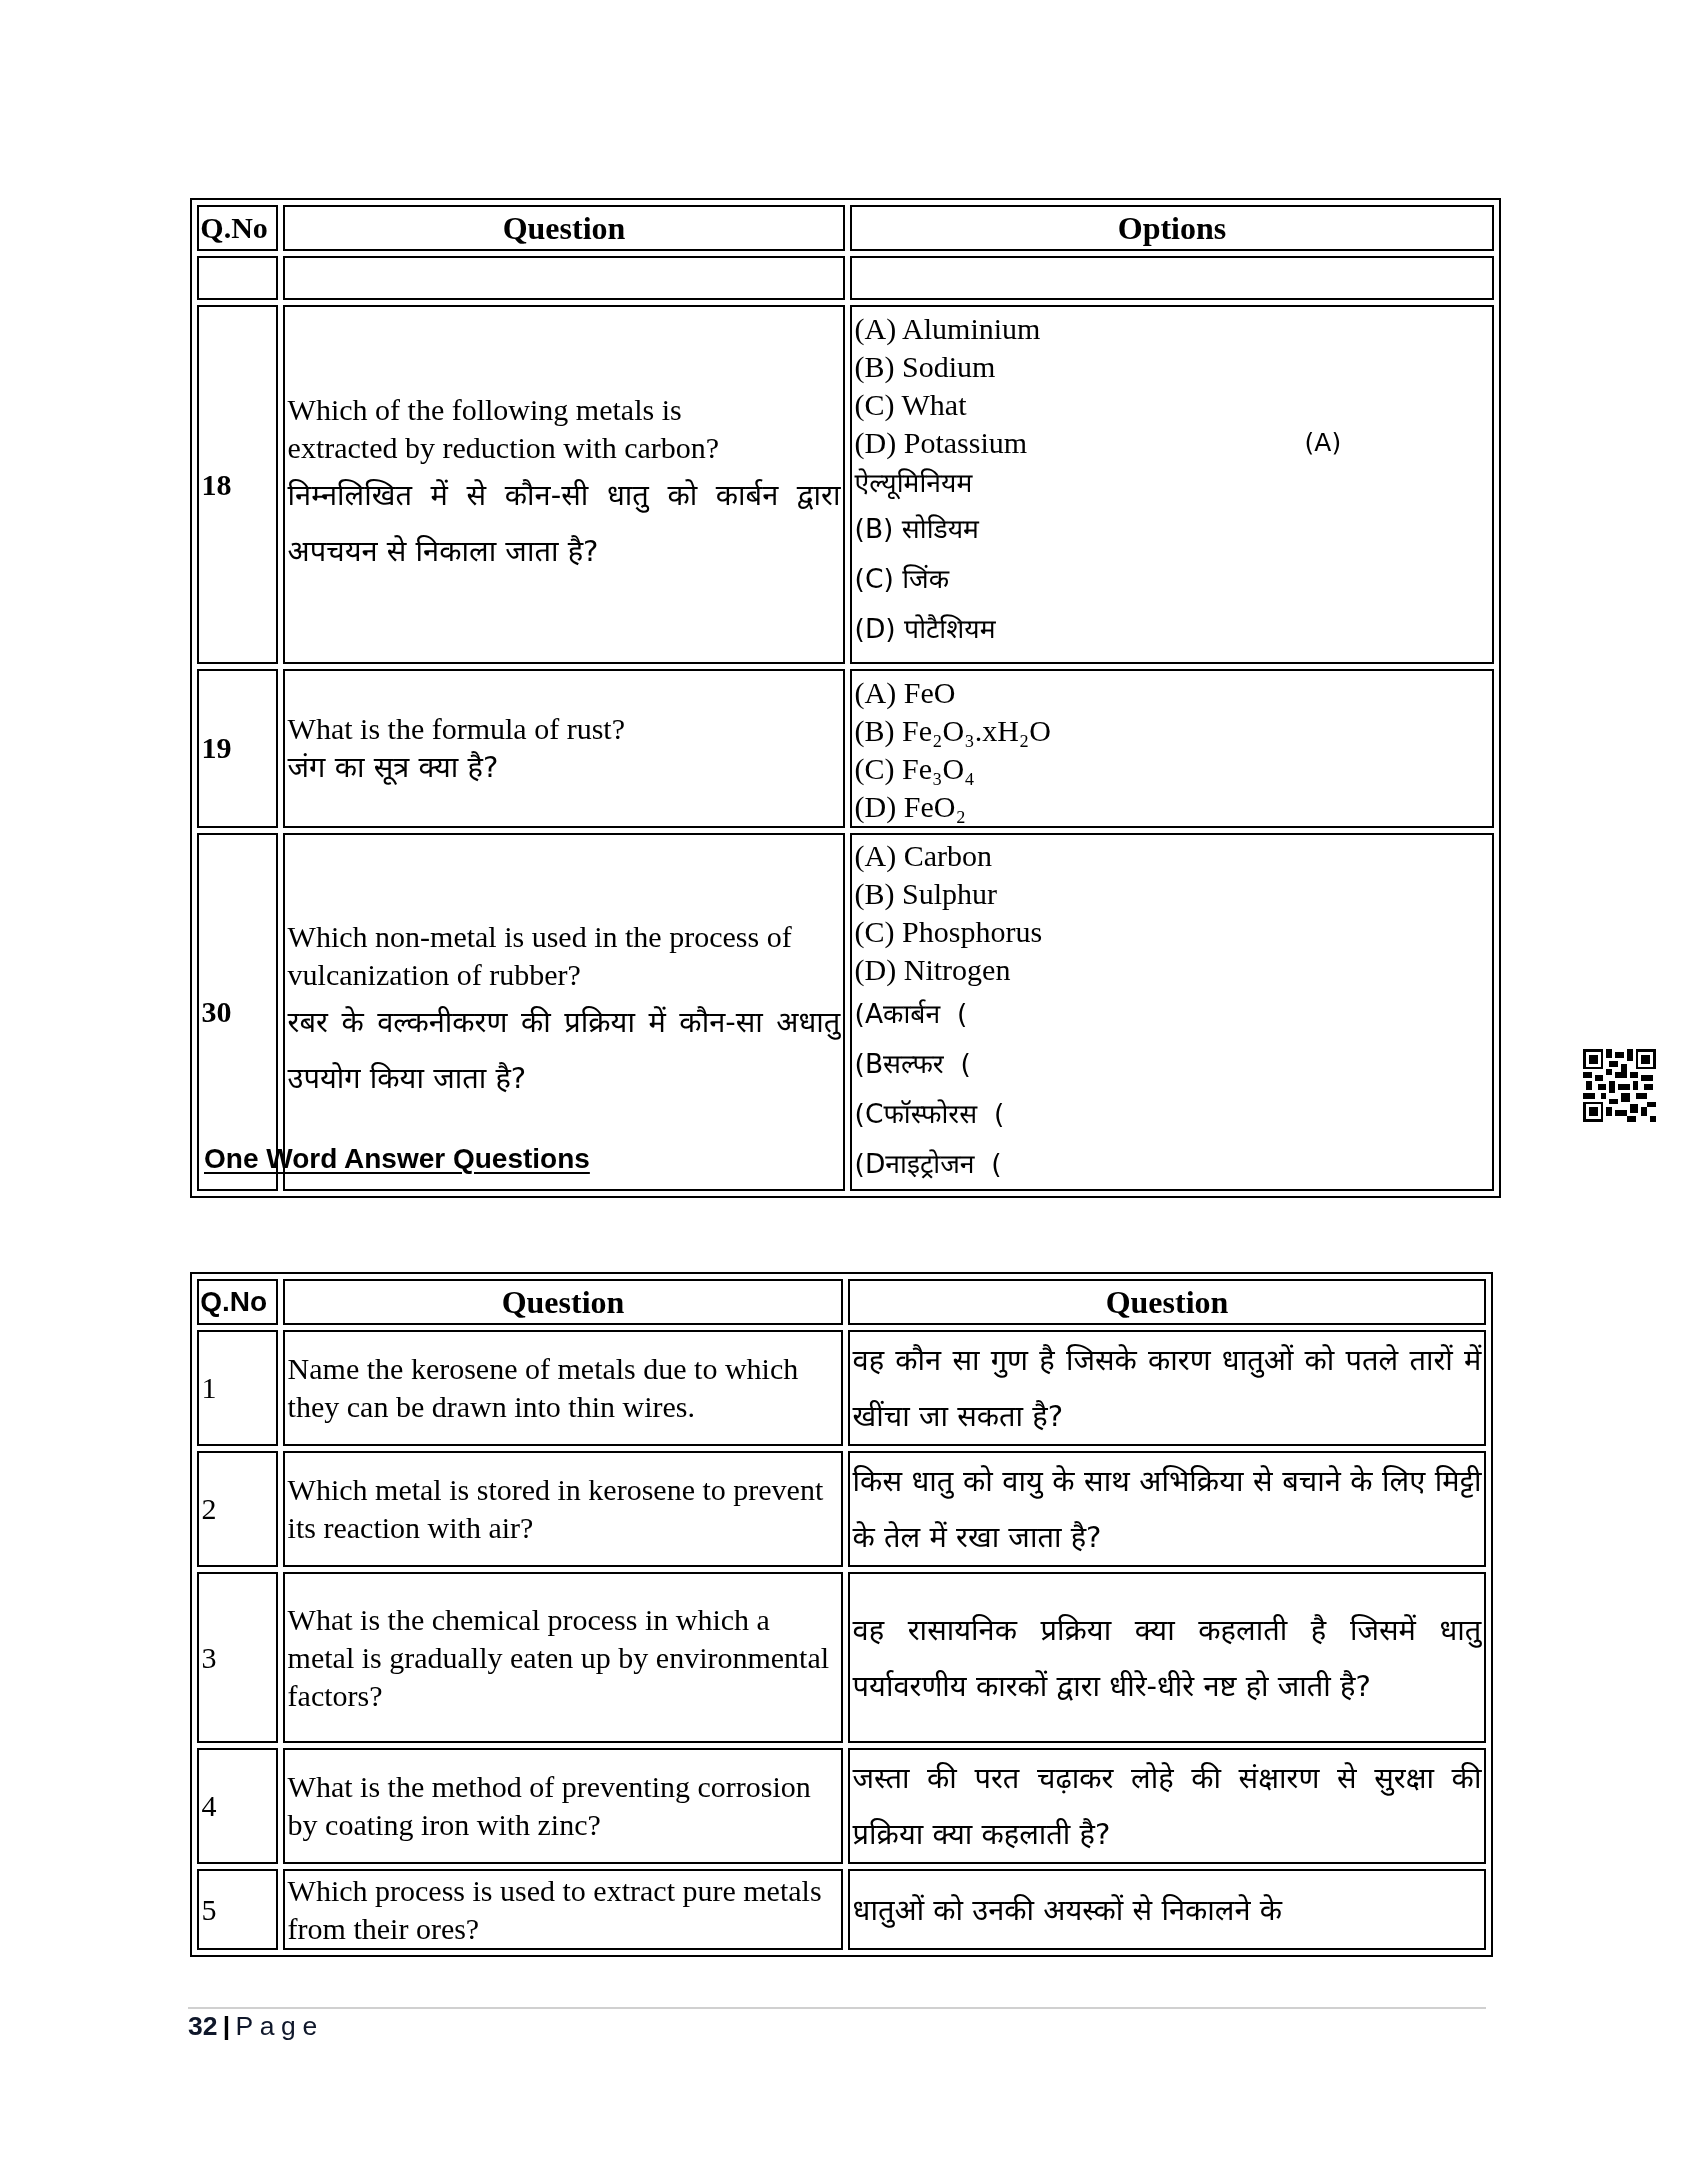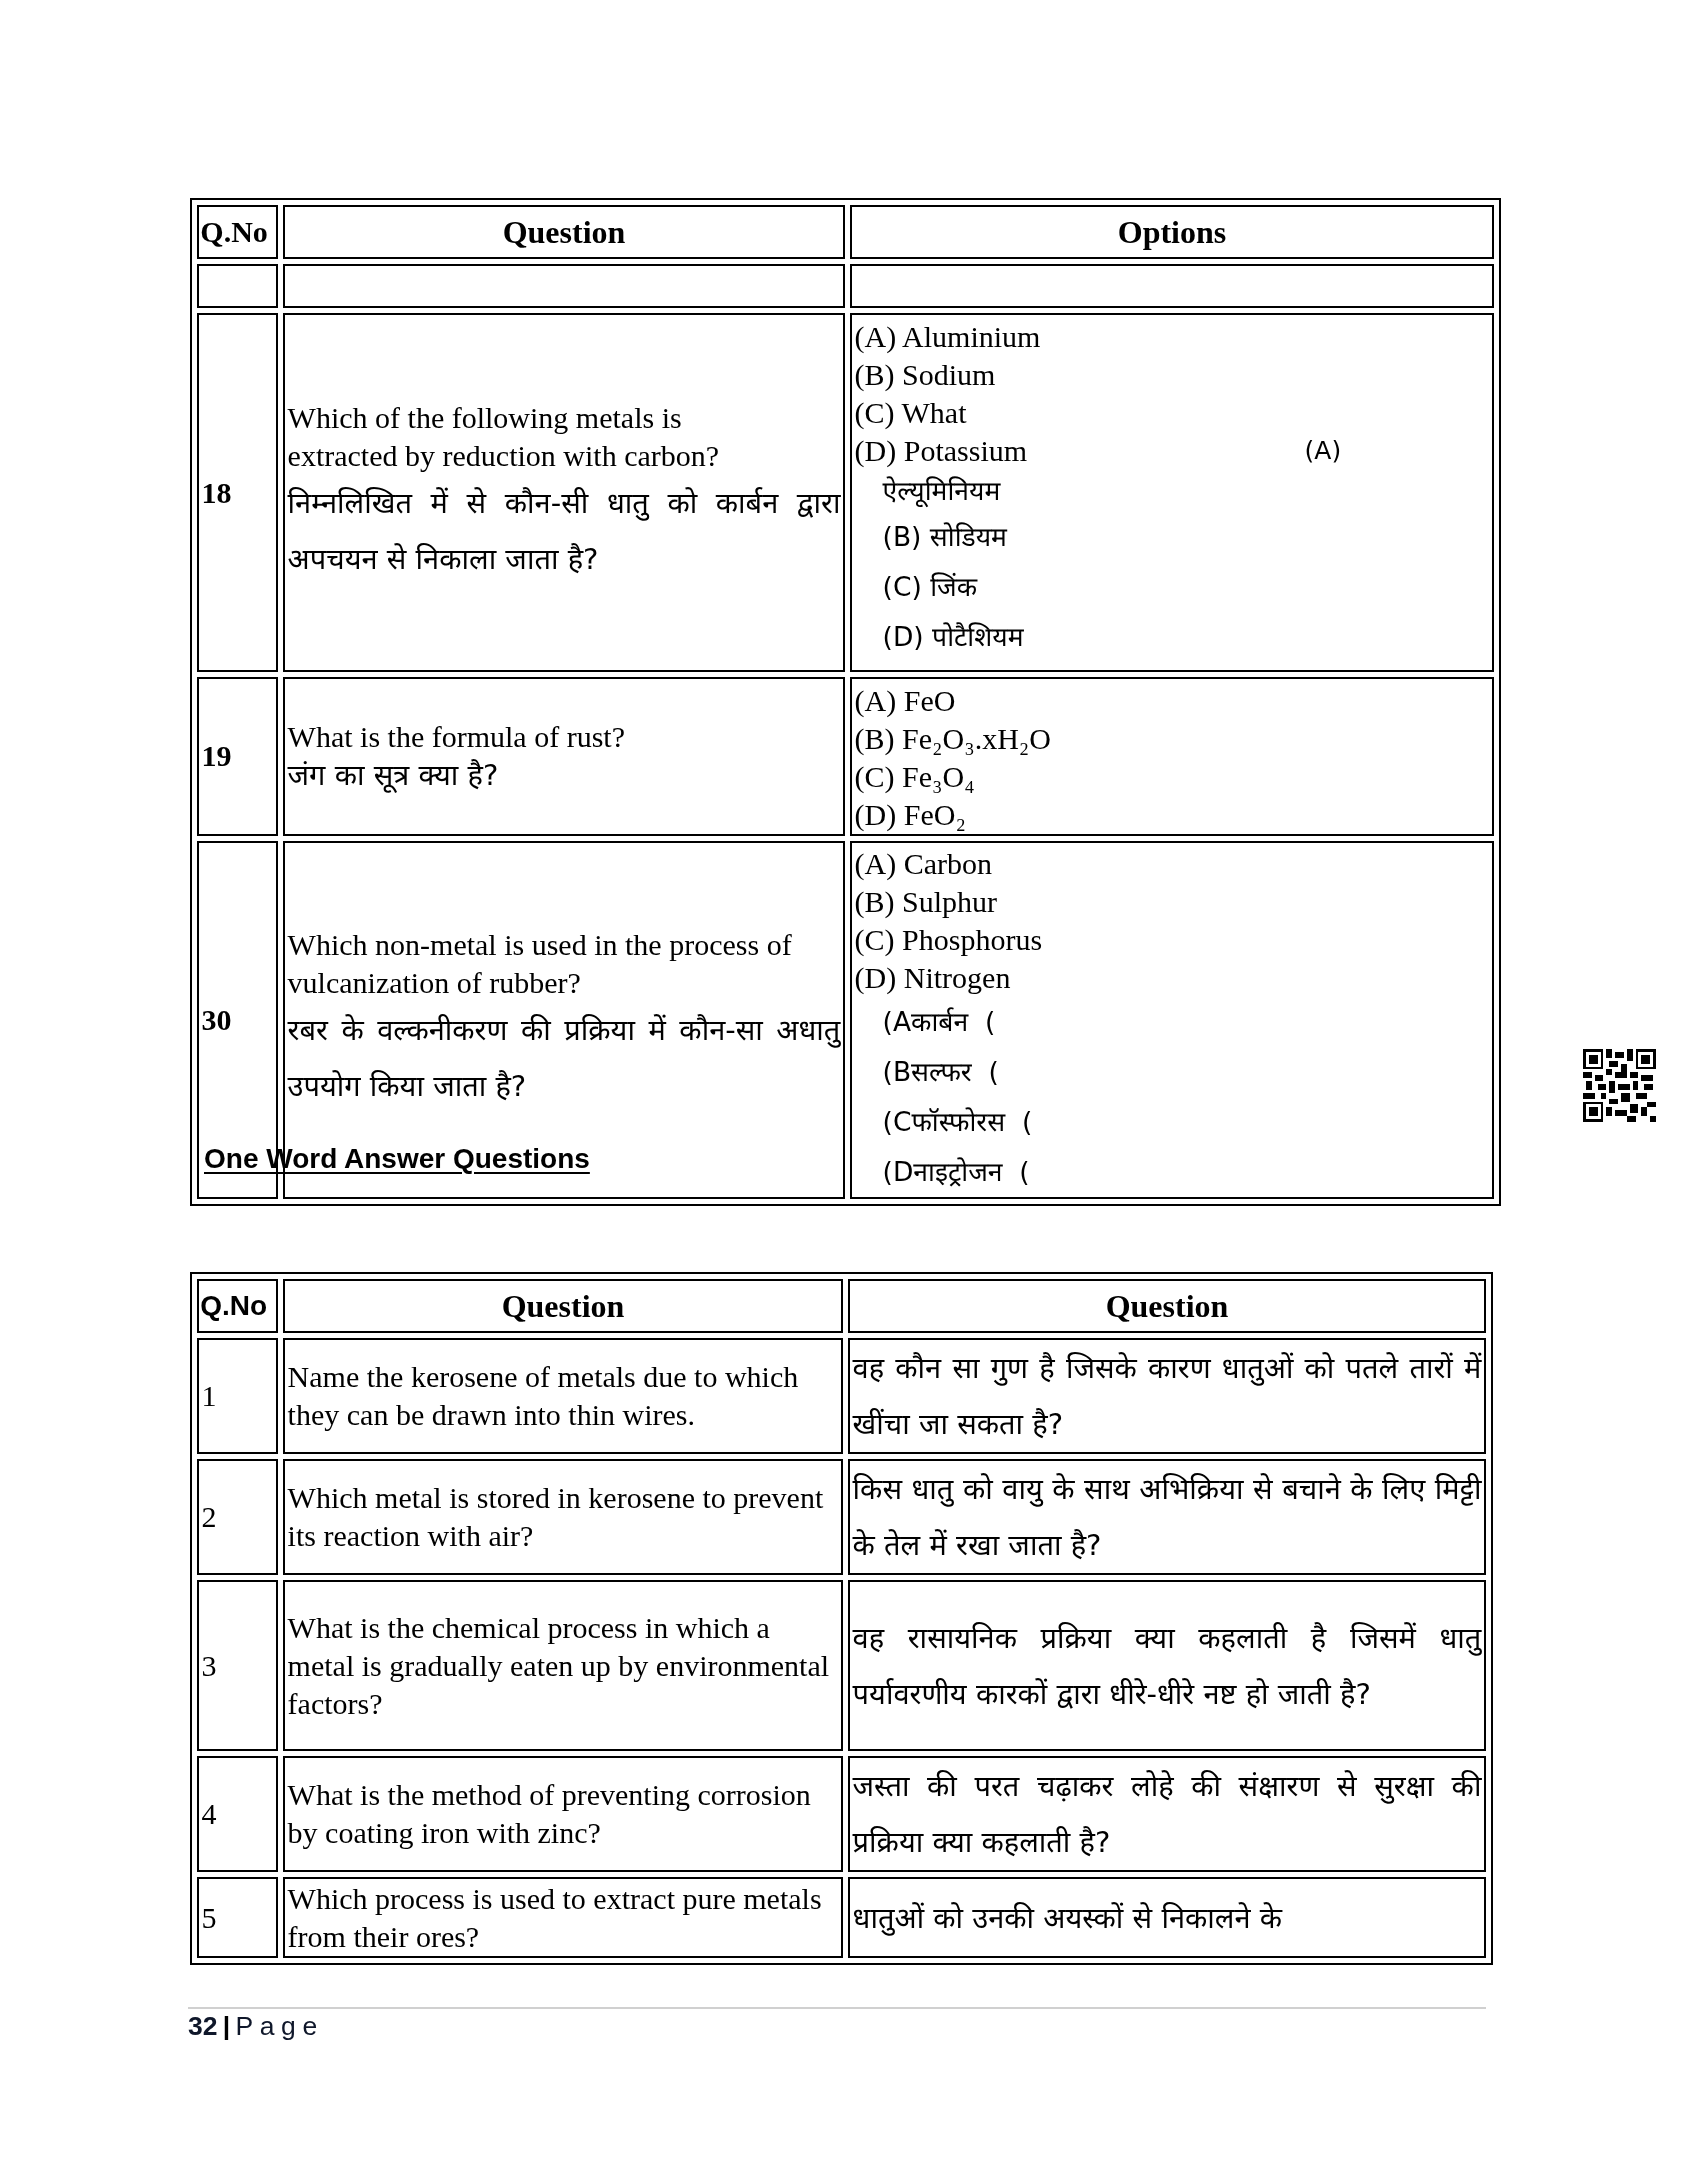--- a/index.html
+++ b/index.html
@@ -17,32 +17,32 @@
     border: 2.6px solid #000;
     padding: 0 2.6px;
     vertical-align: middle;
     box-sizing: border-box;
   }
   table.qt th {
     font-family: "Liberation Serif", serif;
     font-weight: bold;
     font-size: 32px;
     text-align: center;
-    height: 54px;
+    height: 46px;
   }
   table.qt th.qno-h { text-align: left; padding-left: 1.3px; font-size: 30px; }
 
   #t1 { left: 190px; top: 198px; width: 1307px; }
   #t2 { left: 190px; top: 1272px; width: 1299px; }
 
   .qno { font-family: "Liberation Serif", serif; font-size: 30px; }
   .qno.bold { font-weight: bold; }
   .en { font-family: "Liberation Serif", serif; font-size: 30px; line-height: 38px; }
   .hi { font-family: "DejaVu Sans", sans-serif; font-size: 29px; line-height: 56px; text-align: justify; }
-  .hi-opt { font-family: "DejaVu Sans", sans-serif; font-size: 26.5px; line-height: 50px; margin-left: 28px; }
+  .hi-opt { font-family: "DejaVu Sans", sans-serif; font-size: 26.5px; line-height: 50px; }
   .opt { font-family: "Liberation Serif", serif; font-size: 30px; line-height: 38px; }
   .ans-mark { font-family: "DejaVu Sans", sans-serif; font-size: 25px; position: absolute; left: 450px; }
   .opt-line { position: relative; white-space: nowrap; }
   .optcell { vertical-align: top !important; padding-top: 2.6px !important; }
 
   .section-heading {
     position: absolute; left: 204px; top: 1143px;
     font-family: "Liberation Sans", sans-serif; font-weight: bold; font-size: 28px;
     text-decoration: underline; text-underline-offset: 4px;
   }

